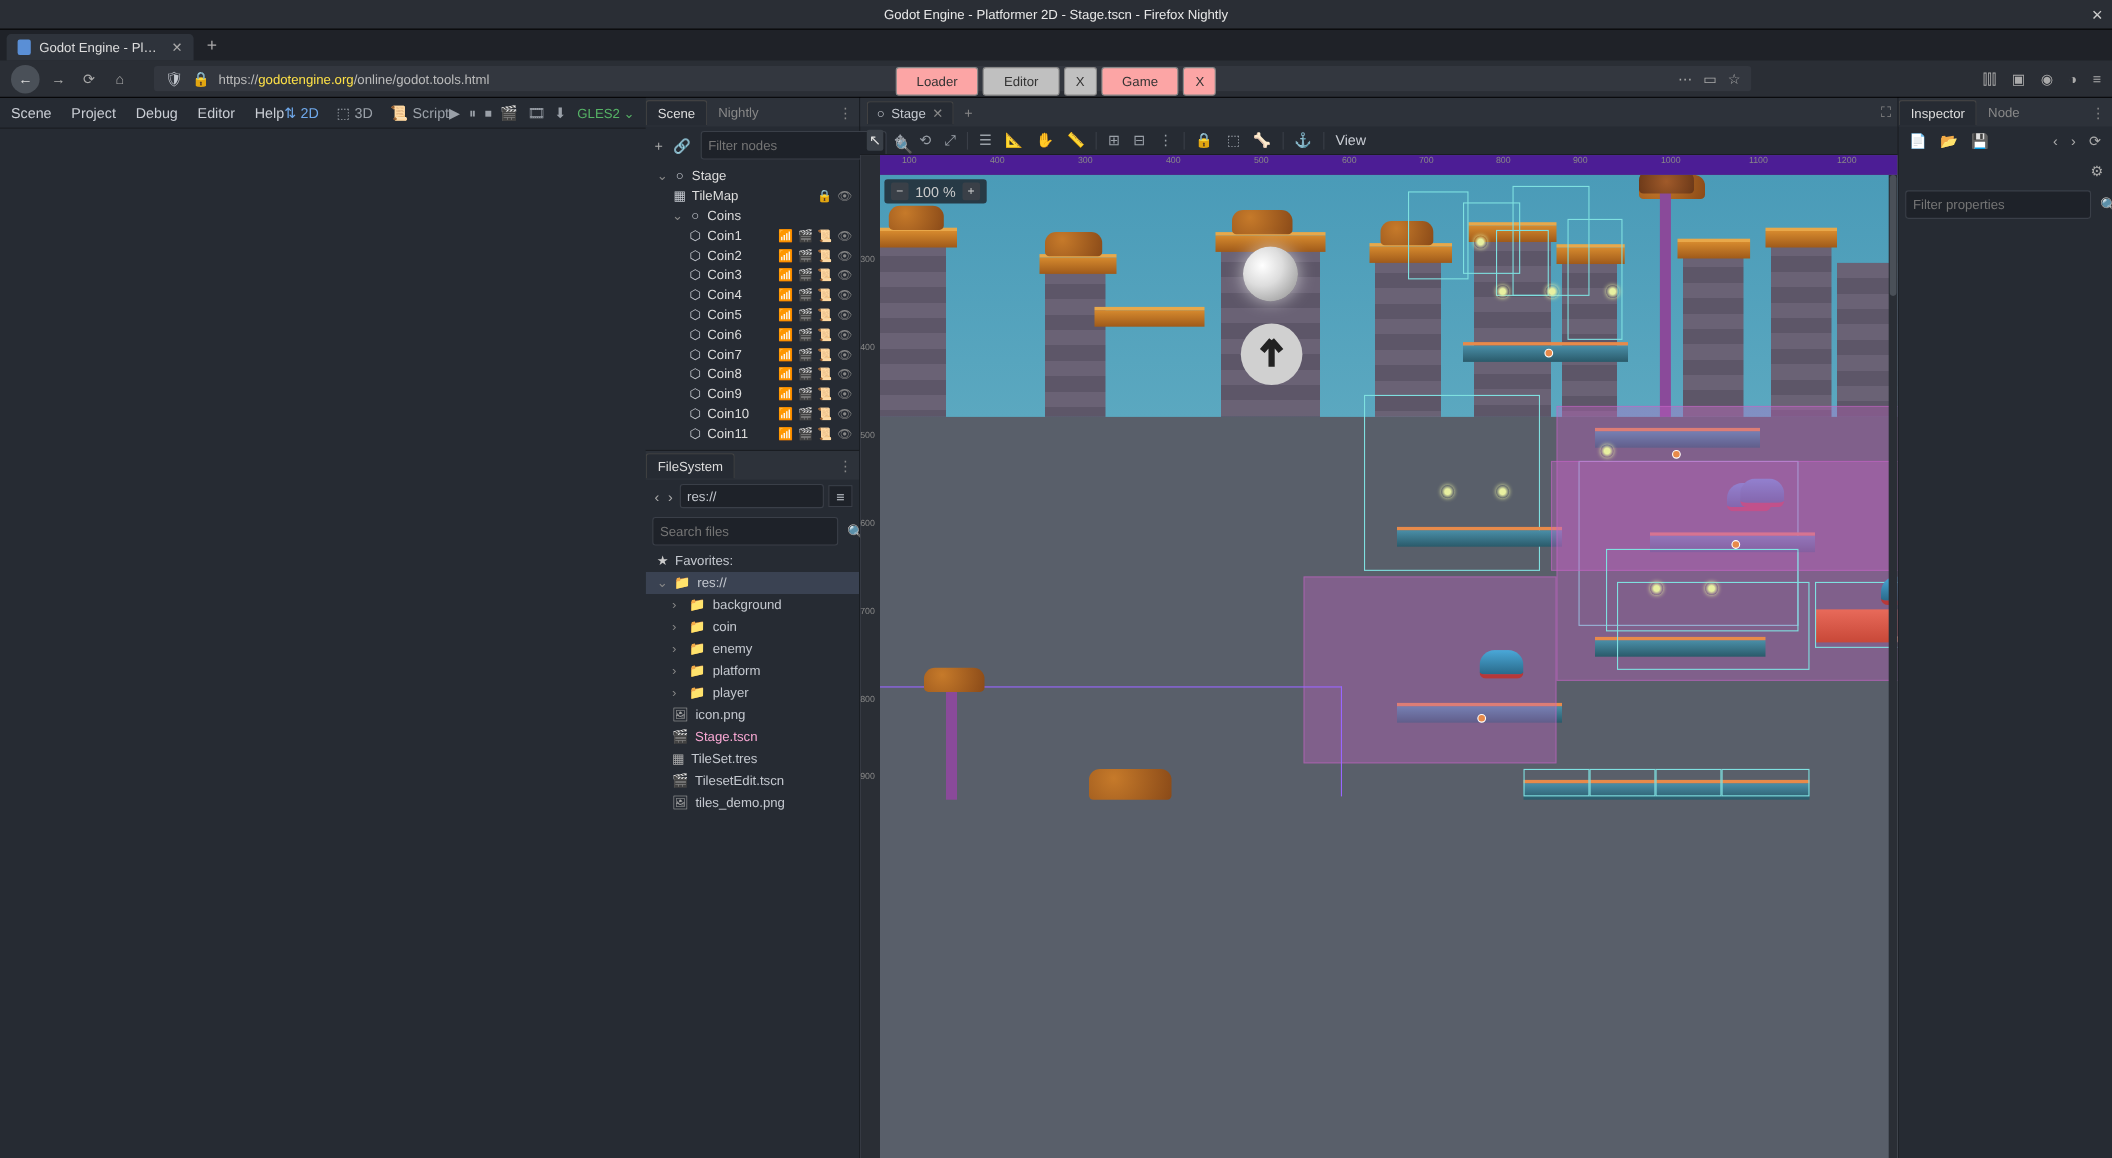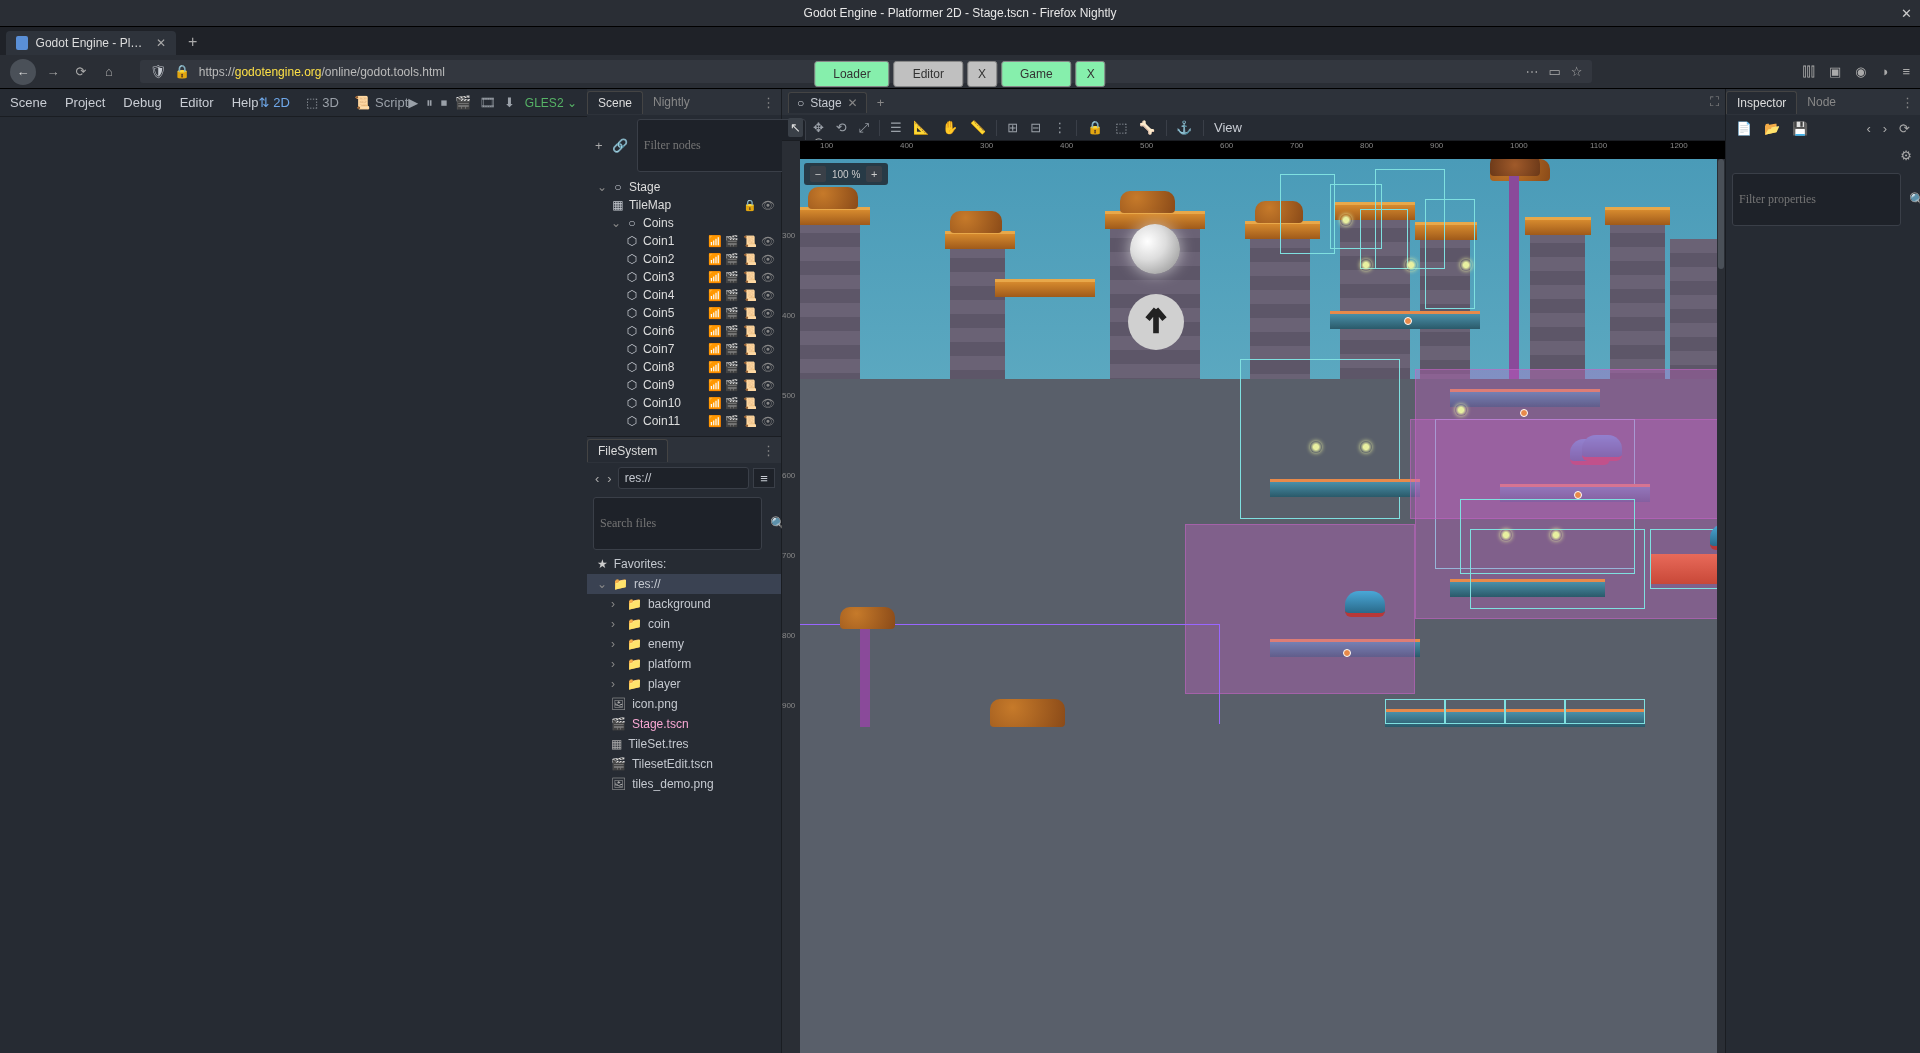--- a/index.html
+++ b/index.html
@@ -25,21 +25,21 @@
 .nav-btn.active-back { background: #4a5058; border-radius: 50%; width:26px; height:26px; color:#ddd;}
 .url-bar { flex: 1; display: flex; align-items: center; background: #33373f; border-radius: 3px; padding: 4px 10px; gap: 8px; margin: 0 200px 0 10px; }
 .url-text { color: #bbb; font-size: 12px; }
 .url-domain { color: #fde047; }
 .url-right { margin-left: auto; display: flex; gap: 10px; color: #aaa; }
 .browser-right { display: flex; gap: 14px; color: #aaa; align-items: center; }
 
 
 .godot-tool-tabs { height: 0; position: relative; }
 .tool-tabs-inner { position: absolute; top: -28px; left: 50%; transform: translateX(-50%); display: flex; gap: 4px; z-index: 50; }
-.tool-tab { background: #86efac; color: #333; padding: 5px 18px; border-radius: 3px; font-size: 12px; cursor: pointer; border: 1px solid #888; }
+.tool-tab { background: #fca5a5; color: #333; padding: 5px 18px; border-radius: 3px; font-size: 12px; cursor: pointer; border: 1px solid #888; }
 .tool-tab.gray { background: #c0c0c0; }
 .tool-tab.small { padding: 5px 10px; }
 
 
 .editor { display: flex; height: calc(1053px - 27px - 28px - 34px); background: #262b33; }
 .menu-bar { height: 28px; display: flex; align-items: center; padding: 0 10px; justify-content: space-between; border-bottom: 1px solid #1a1d22; }
 .menu-left { display: flex; gap: 18px; }
 .menu-item { color: #c9cdd4; cursor: pointer; font-size: 13px; }
 .menu-center { display: flex; gap: 16px; }
 .mode-btn { display: flex; align-items: center; gap: 4px; color: #9aa0a8; cursor: pointer; }
@@ -56,21 +56,21 @@
 
 
 .panel-tabs { display: flex; align-items: center; height: 26px; background: #2d323a; }
 .panel-tab { padding: 4px 10px; font-size: 12px; color: #888; cursor: pointer; }
 .panel-tab.active { background: #262b33; color: #ddd; border: 1px solid #444; border-bottom: none; border-radius: 3px 3px 0 0; }
 .panel-dots { margin-left: auto; padding: 0 6px; color: #888; cursor: pointer; }
 
 
 .panel-toolbar { display: flex; align-items: center; gap: 6px; padding: 4px 6px; }
 .mini-btn { color: #aaa; cursor: pointer; font-size: 13px; padding: 2px; }
-.filter-input { flex: 1; background: #1e2229; border: 1px solid #3a3f48; border-radius: 3px; padding: 18px 6px; color: #fca5a5; font-size: 12px; font-family: Liberation Serif, serif; }
+.filter-input { flex: 1; background: #1e2229; border: 1px solid #3a3f48; border-radius: 3px; padding: 5px 6px; color: #fca5a5; font-size: 12px; }
 .tree { flex: 1; overflow-y: auto; padding: 2px 0; }
 .tree-row { display: flex; align-items: center; padding: 2px 6px; gap: 4px; font-size: 12px; }
 .tree-indent-0 { padding-left: 10px; }
 .tree-indent-1 { padding-left: 24px; }
 .tree-indent-2 { padding-left: 38px; }
 .tree-toggle { color: #888; width: 10px; cursor: pointer; }
 .node-icon { width: 14px; height: 14px; display: inline-flex; align-items: center; justify-content: center; }
 .tree-label { flex: 1; color: #ddd; white-space: nowrap; overflow: hidden; }
 .row-icons { display: flex; gap: 4px; color: #888; }
 .row-icons span { cursor: pointer; font-size: 11px; }
@@ -96,27 +96,27 @@
 .scene-tab .close { color: #888; cursor: pointer; }
 .add-scene { color: #888; cursor: pointer; padding: 0 4px; }
 .expand-btn { margin-left: auto; color: #888; cursor: pointer; }
 .viewport-toolbar { height: 26px; display: flex; align-items: center; padding: 0 6px; gap: 8px; border-bottom: 1px solid #1a1d22; }
 .vp-btn { color: #9aa0a8; cursor: pointer; padding: 2px; display: flex; align-items: center; justify-content: center; }
 .vp-btn.active { color: #ddd; background: #3a4048; border-radius: 2px; }
 .vp-sep { width: 1px; height: 16px; background: #3a3f48; }
 .viewport { flex: 1; background: #595f6a; position: relative; overflow: hidden; display: flex; }
 .ruler-v { width: 18px; background: #2a2e35; position: relative; }
 .vp-right { flex: 1; display: flex; flex-direction: column; }
-.ruler-h { height: 18px; background: #000000; position: relative; }
+.ruler-h { height: 18px; background: #4c1d95; position: relative; }
 .ruler-tick { position: absolute; font-size: 8px; color: #888; }
 .canvas-area { flex: 1; position: relative; background: #595f6a; overflow: hidden; }
 .sky { position: absolute; left: 0; right: 0; top: 0; height: 220px; background: linear-gradient(#4a9bb8, #5ba8c0); }
 .zoom-ctrl { position: absolute; top: 4px; left: 4px; display: flex; align-items: center; gap: 6px; background: rgba(30,34,41,0.8); padding: 3px 6px; border-radius: 3px; z-index: 10; }
 .zoom-btn { width: 16px; height: 16px; background: #3a4048; color: #ccc; border-radius: 2px; display: flex; align-items: center; justify-content: center; cursor: pointer; font-size: 11px; }
-.zoom-val { font-size: 10px; color: #ccc; }
+.zoom-val { font-size: 13px; color: #ccc; }
 .scroll-v { position: absolute; right: 0; top: 0; bottom: 0; width: 8px; background: #2a2e35; }
 .scroll-v .thumb { position: absolute; left: 1px; right: 1px; top: 0; height: 110px; background: #4a5058; border-radius: 3px; }
 
 
 .pillar { position: absolute; background: repeating-linear-gradient(180deg, #6a6275 0 14px, #5d5668 14px 28px); }
 .grass-top { position: absolute; height: 18px; background: linear-gradient(#d68a2e, #9f5a1a); border-top: 3px solid #e8a84a; }
 .bush { position: absolute; height: 22px; border-radius: 10px 10px 4px 4px; background: radial-gradient(circle at 30% 30%, #c67a2a, #8a4a18); }
 .platform { position: absolute; height: 18px; background: linear-gradient(#4a8fa8, #2a5a6a); border-top: 3px solid #e88a4a; }
 .ghost-box { position: absolute; background: rgba(200, 100, 200, 0.35); border: 1px solid rgba(200, 100, 200, 0.5); }
 .sel-box { position: absolute; border: 1px solid #7fe0e0; }

